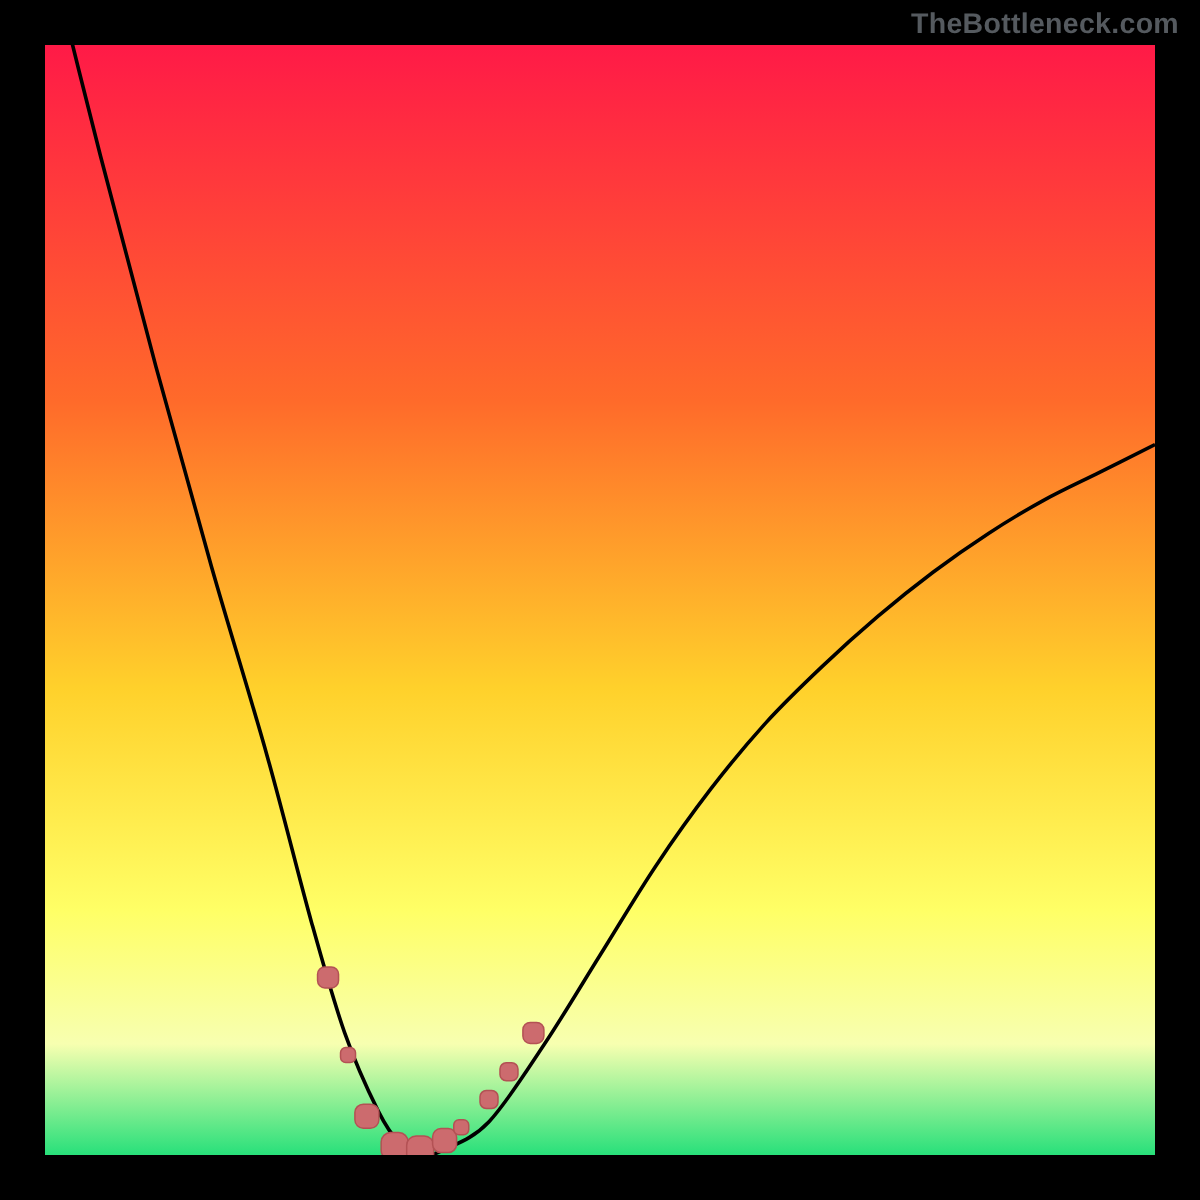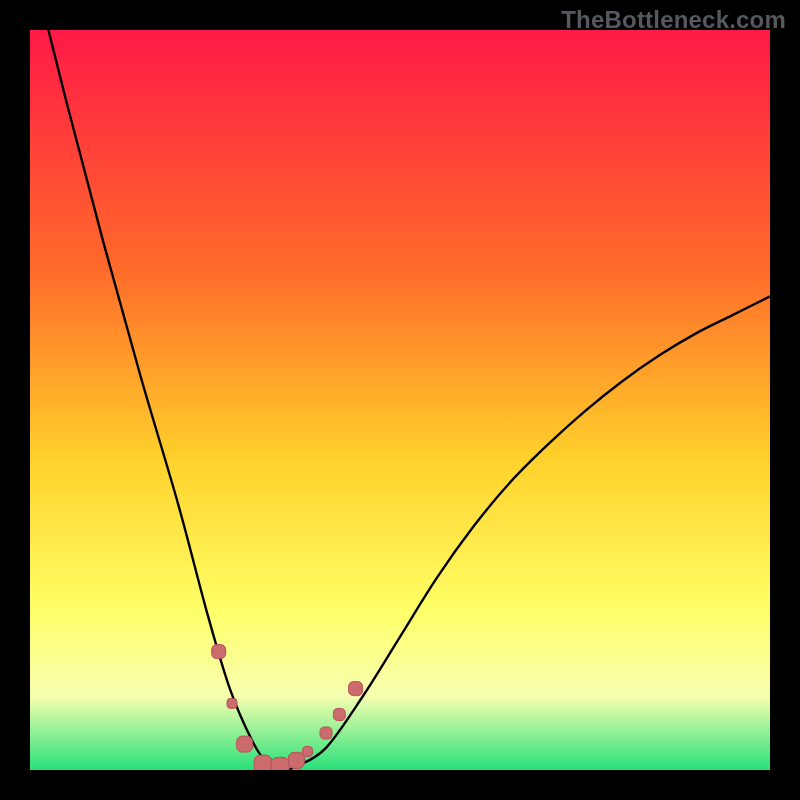--- a/index.html
+++ b/index.html
@@ -30,21 +30,21 @@
     position: absolute;
     left: 0;
     top: 0;
     width: 100%;
     height: 100%;
   }
   .watermark {
     position: absolute;
     top: 6px;
     right: 14px;
-    font-size: 24px;
+    font-size: 19px;
     font-weight: 600;
     color: #555a5f;
     letter-spacing: 0.2px;
   }
   svg.curve {
     position: absolute;
     left: 0;
     top: 0;
     width: 100%;
     height: 100%;

